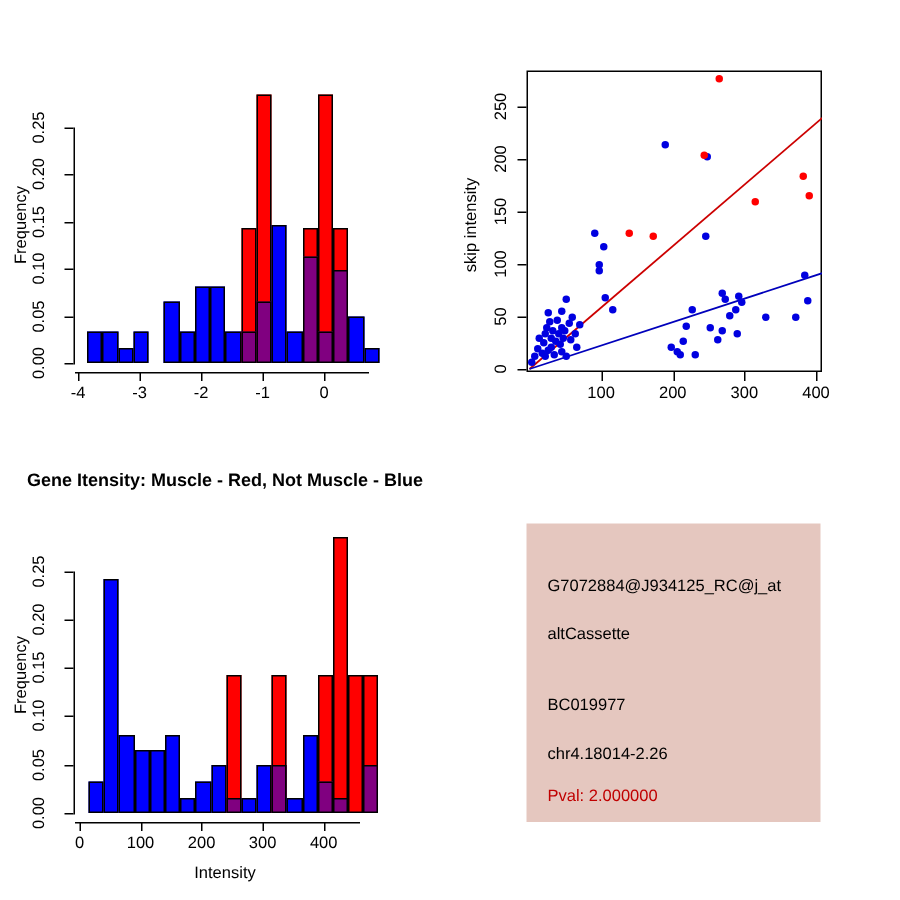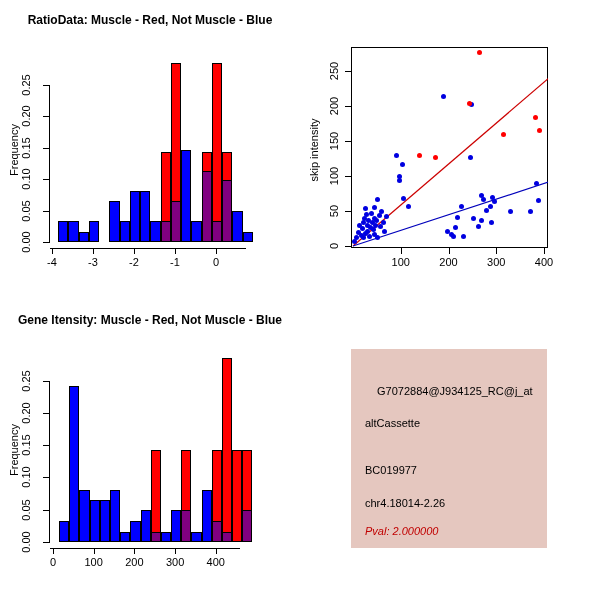--- a/index.html
+++ b/index.html
@@ -73,21 +73,20 @@
         <div style="position: absolute; left: 201.65px; top: 171.036px; width: 10.25px; height: 70.964px; background: rgb(128, 0, 128); border: 1px solid rgb(0, 0, 0); box-sizing: border-box;"></div>
         <div style="position: absolute; left: 211.9px; top: 221.276px; width: 10.25px; height: 20.724px; background: rgb(0, 0, 255); border: 1px solid rgb(0, 0, 0); box-sizing: border-box;"></div>
         <div style="position: absolute; left: 211.9px; top: 63.02px; width: 10.25px; height: 178.98px; background: rgb(255, 0, 0); border: 1px solid rgb(0, 0, 0); box-sizing: border-box;"></div>
         <div style="position: absolute; left: 211.9px; top: 221.276px; width: 10.25px; height: 20.724px; background: rgb(128, 0, 128); border: 1px solid rgb(0, 0, 0); box-sizing: border-box;"></div>
         <div style="position: absolute; left: 222.15px; top: 180.456px; width: 10.25px; height: 61.544px; background: rgb(0, 0, 255); border: 1px solid rgb(0, 0, 0); box-sizing: border-box;"></div>
         <div style="position: absolute; left: 222.15px; top: 152.196px; width: 10.25px; height: 89.804px; background: rgb(255, 0, 0); border: 1px solid rgb(0, 0, 0); box-sizing: border-box;"></div>
         <div style="position: absolute; left: 222.15px; top: 180.456px; width: 10.25px; height: 61.544px; background: rgb(128, 0, 128); border: 1px solid rgb(0, 0, 0); box-sizing: border-box;"></div>
         <div style="position: absolute; left: 232.4px; top: 211.228px; width: 10.25px; height: 30.772px; background: rgb(0, 0, 255); border: 1px solid rgb(0, 0, 0); box-sizing: border-box;"></div>
         <div style="position: absolute; left: 242.65px; top: 231.952px; width: 10.25px; height: 10.048px; background: rgb(0, 0, 255); border: 1px solid rgb(0, 0, 0); box-sizing: border-box;"></div>
       </div>
-    <div class="chart-title">RatioData: Muscle - Red, Not Muscle - Blue</div>
     <div class="ylab">Frequency</div>
   </div>
 
   <div class="panel" id="panel-tr">
     <div class="plot" id="plot-tr">
         <div style="position: absolute; left: 51px; top: 47px; width: 197px; height: 201px; border: 1px solid rgb(0, 0, 0); box-sizing: border-box;"></div>
         <div style="position: absolute; left: 100.75px; top: 248px; width: 1px; height: 6px; background: rgb(0, 0, 0);"></div>
         <div style="position: absolute; left: 80.75px; top: 256px; width: 40px; text-align: center; font-size: 11px;">100</div>
         <div style="position: absolute; left: 148.5px; top: 248px; width: 1px; height: 6px; background: rgb(0, 0, 0);"></div>
         <div style="position: absolute; left: 128.5px; top: 256px; width: 40px; text-align: center; font-size: 11px;">200</div>
@@ -235,26 +234,27 @@
         <div style="position: absolute; left: 211.73px; top: 220.682px; width: 10.175px; height: 21.318px; background: rgb(128, 0, 128); border: 1px solid rgb(0, 0, 0); box-sizing: border-box;"></div>
         <div style="position: absolute; left: 221.905px; top: 231.664px; width: 10.175px; height: 10.336px; background: rgb(0, 0, 255); border: 1px solid rgb(0, 0, 0); box-sizing: border-box;"></div>
         <div style="position: absolute; left: 221.905px; top: 57.89px; width: 10.175px; height: 184.11px; background: rgb(255, 0, 0); border: 1px solid rgb(0, 0, 0); box-sizing: border-box;"></div>
         <div style="position: absolute; left: 221.905px; top: 231.664px; width: 10.175px; height: 10.336px; background: rgb(128, 0, 128); border: 1px solid rgb(0, 0, 0); box-sizing: border-box;"></div>
         <div style="position: absolute; left: 232.08px; top: 149.622px; width: 10.175px; height: 92.378px; background: rgb(255, 0, 0); border: 1px solid rgb(0, 0, 0); box-sizing: border-box;"></div>
         <div style="position: absolute; left: 242.255px; top: 210.346px; width: 10.175px; height: 31.654px; background: rgb(0, 0, 255); border: 1px solid rgb(0, 0, 0); box-sizing: border-box;"></div>
         <div style="position: absolute; left: 242.255px; top: 149.622px; width: 10.175px; height: 92.378px; background: rgb(255, 0, 0); border: 1px solid rgb(0, 0, 0); box-sizing: border-box;"></div>
         <div style="position: absolute; left: 242.255px; top: 210.346px; width: 10.175px; height: 31.654px; background: rgb(128, 0, 128); border: 1px solid rgb(0, 0, 0); box-sizing: border-box;"></div>
       </div>
     <div class="chart-title">Gene Itensity: Muscle - Red, Not Muscle - Blue</div>
+    <div class="xlab">Intensity</div>
     <div class="ylab">Frequency</div>
   </div>
 
   <div class="panel" id="panel-br">
     <div class="infobox" id="infobox" style="background: rgb(229, 199, 191);">
-      <div class="info-line il0" style="color: rgb(0, 0, 0); margin-left: 12px;">G7072884@J934125_RC@j_at</div>
+      <div class="info-line il0" style="color: rgb(0, 0, 0);">G7072884@J934125_RC@j_at</div>
       <div class="info-line il1" style="color: rgb(0, 0, 0);">altCassette</div>
       <div class="info-line il2" style="color: rgb(0, 0, 0);">BC019977</div>
       <div class="info-line il3" style="color: rgb(0, 0, 0);">chr4.18014-2.26</div>
-      <div class="info-line il4" style="color: rgb(192, 0, 0); font-style: italic;">Pval: 2.000000</div>
+      <div class="info-line il4" style="color: rgb(192, 0, 0);">Pval: 2.000000</div>
     </div>
   </div>
 
 </div>
 
 </body></html>

